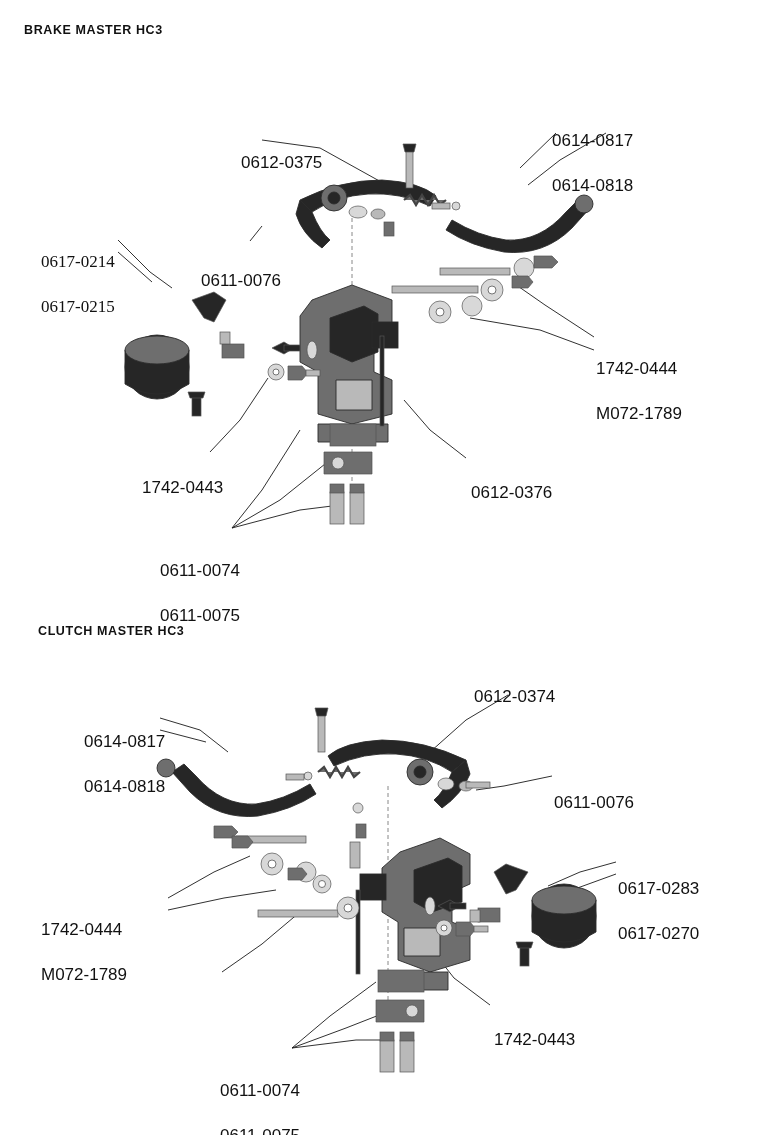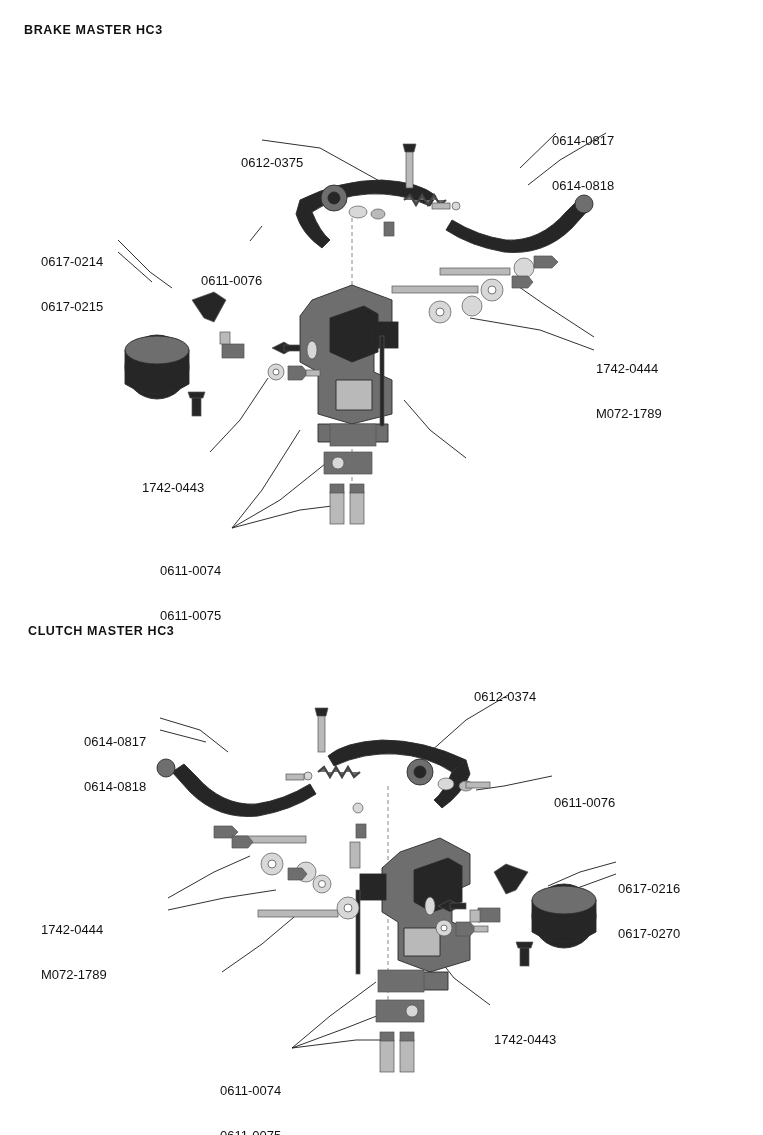--- a/index.html
+++ b/index.html
@@ -22,25 +22,25 @@
   }
   .section-title {
     position: absolute;
     font-size: 12.5px;
     font-weight: bold;
     letter-spacing: 0.6px;
     color: #111111;
     white-space: pre;
   }
   #title-brake { left: 24px; top: 23px; }
-  #title-clutch { left: 28px; top: 624px; }
+  #title-clutch { left: 38px; top: 624px; }
 
   .callout {
     position: absolute;
-    font-size: 13px;
+    font-size: 17px;
     color: #111111;
     line-height: 15px;
     white-space: pre;
   }
   .callout .ln { display: block; }
 
   svg.art {
     position: absolute;
     left: 0;
     top: 0;
@@ -260,59 +260,62 @@
 
   <div class="callout" style="left:197px; top:125px;margin-left:44px;">
     <span class="ln">0612-0375</span>
   </div>
 
   <div class="callout" style="left:552px; top:103px;">
     <span class="ln">0614-0817</span>
     <span class="ln">0614-0818</span>
   </div>
 
-  <div class="callout" style="left:41px; top:224px;">
+  <div class="callout" style="left:41px; top:224px;font-family:Liberation Serif, serif;">
     <span class="ln">0617-0214</span>
     <span class="ln">0617-0215</span>
   </div>
 
   <div class="callout" style="left:201px; top:243px;">
     <span class="ln">0611-0076</span>
   </div>
 
   <div class="callout" style="left:596px; top:331px;">
     <span class="ln">1742-0444</span>
     <span class="ln">M072-1789</span>
   </div>
 
   <div class="callout" style="left:142px; top:450px;">
     <span class="ln">1742-0443</span>
   </div>
 
+  <div class="callout" style="left:471px; top:455px;">
+    <span class="ln">0612-0376</span>
+  </div>
 
   <div class="callout" style="left:160px; top:533px;">
     <span class="ln">0611-0074</span>
     <span class="ln">0611-0075</span>
   </div>
 
   <div class="callout" style="left:474px; top:659px;">
     <span class="ln">0612-0374</span>
   </div>
 
   <div class="callout" style="left:84px; top:704px;">
     <span class="ln">0614-0817</span>
     <span class="ln">0614-0818</span>
   </div>
 
   <div class="callout" style="left:554px; top:765px;">
     <span class="ln">0611-0076</span>
   </div>
 
   <div class="callout" style="left:618px; top:851px;">
-    <span class="ln">0617-0216</span>
+    <span class="ln">0617-0283</span>
     <span class="ln">0617-0270</span>
   </div>
 
   <div class="callout" style="left:41px; top:892px;">
     <span class="ln">1742-0444</span>
     <span class="ln">M072-1789</span>
   </div>
 
 
   <div class="callout" style="left:494px; top:1002px;">

